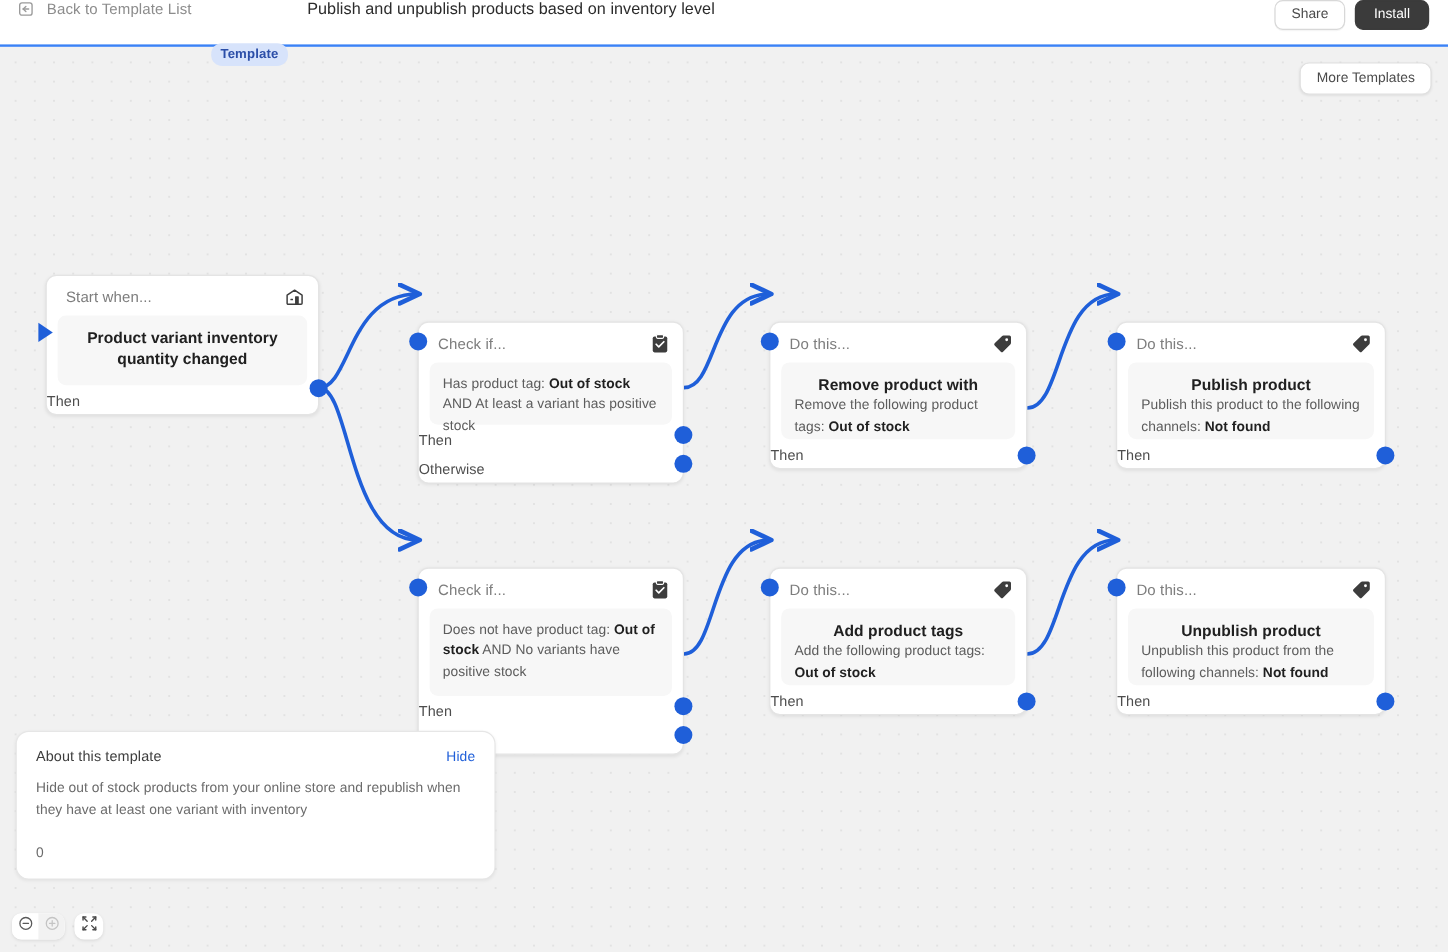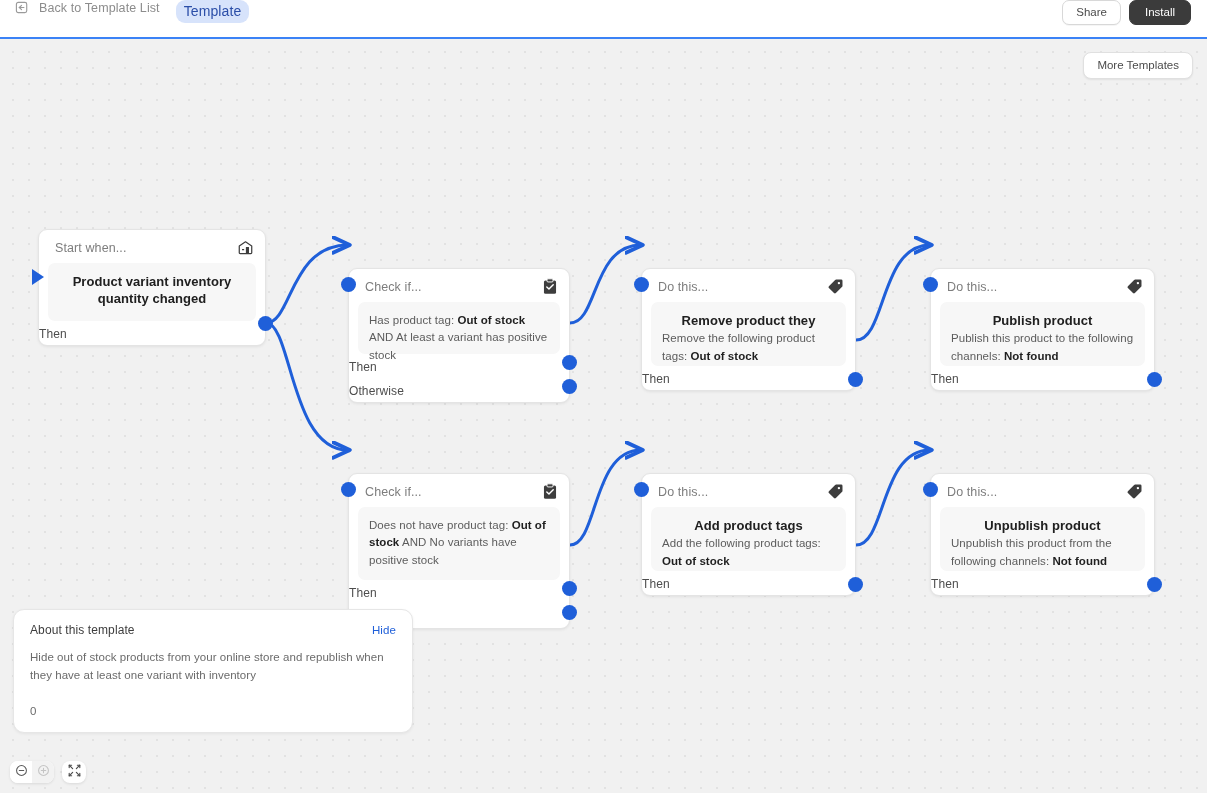--- a/index.html
+++ b/index.html
@@ -23,23 +23,24 @@
     display: flex; align-items: center; gap: 9px;
     margin-left: 15px; cursor: pointer;
   }
   .back-icon { width: 15px; height: 15px; display: block; }
   .back-label {
     font-size: 12.5px; color: #8c8c8c; letter-spacing: .1px;
   }
   .tmpl-badge {
     margin-left: 16px;
     background: #d7e3fb; color: #2b4ea8;
-    font-size: 14px; font-weight: normal;
+    font-size: 11px; font-weight: bold;
     padding: 3px 8px 4px; border-radius: 9px;
     letter-spacing: .1px;
+    margin-top: 36px;
   }
   .tmpl-title {
     margin-left: 16px;
     font-size: 13.5px; color: #2b2b2b; letter-spacing: .05px;
   }
   .topbar-right {
     margin-left: auto; margin-right: 16px;
     display: flex; align-items: center; gap: 8px;
   }
   .btn-share {
@@ -204,20 +205,21 @@
     <span class="back-icon">
       <svg width="15" height="15" viewBox="0 0 16 16" fill="none">
         <rect x="1.5" y="2.5" width="11" height="11" rx="2" stroke="#9a9a9a" stroke-width="1.2"></rect>
         <path d="M4.5 8h5" stroke="#9a9a9a" stroke-width="1.2" stroke-linecap="round"></path>
         <path d="M7 5.8 4.6 8 7 10.2" stroke="#9a9a9a" stroke-width="1.2" stroke-linecap="round" stroke-linejoin="round"></path>
       </svg>
     </span>
     <span class="back-label">Back to Template List</span>
   </div>
   <span class="tmpl-badge">Template</span>
+  <span class="tmpl-title">Publish and unpublish products based on inventory level</span>
   <div class="topbar-right">
     <button class="btn-share">Share</button>
     <button class="btn-install">Install</button>
   </div>
 </div>
 
 <div class="canvas">
 
   <button class="more-templates">More Templates</button>
 
@@ -292,21 +294,21 @@
     <div class="node-head">
       <span class="node-kind">Do this...</span>
       <span class="node-head-icon">
         <svg width="17" height="17" viewBox="0 0 18 18" fill="none">
           <path d="M9.6 1.6H15a1.4 1.4 0 0 1 1.4 1.4v5.4a1.4 1.4 0 0 1-.41.99l-6.6 6.6a1.4 1.4 0 0 1-1.98 0l-5.4-5.4a1.4 1.4 0 0 1 0-1.98l6.6-6.6a1.4 1.4 0 0 1 .99-.41Z" fill="#3d3d3d"></path>
           <circle cx="12.6" cy="5.4" r="1.25" fill="#ffffff"></circle>
         </svg>
       </span>
     </div>
     <div class="node-body" style="height:64px;">
-      <div class="body-title">Remove product they</div>
+      <div class="body-title">Remove product with</div>
       <div class="body-text"><span>Remove the following product tags: </span><b>Out of stock</b></div>
     </div>
     <div class="port-row">
       <span class="port-label">Then</span>
       <span class="dot dot-out" style="top:103px;"></span>
     </div>
   </div>
 
   <div class="node" style="left:930px; top:229px; width:225px;">
     <span class="dot dot-in" style="top:8px;"></span>

